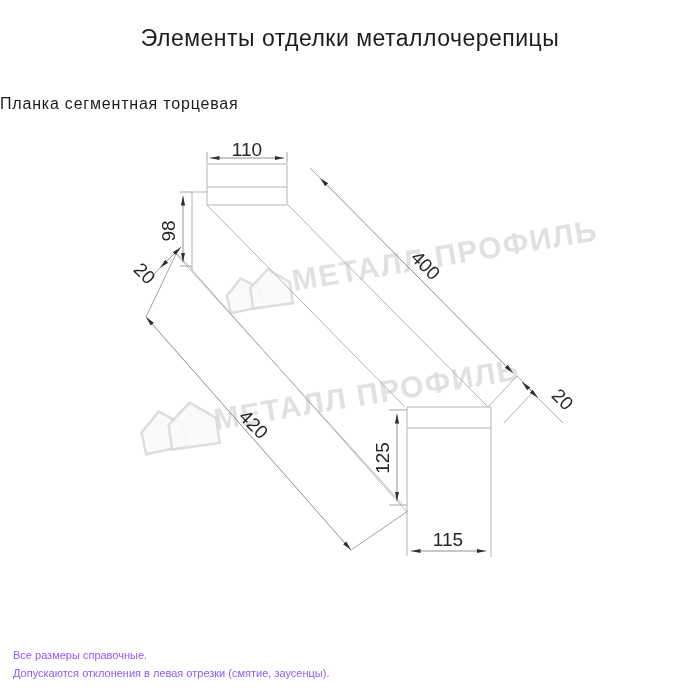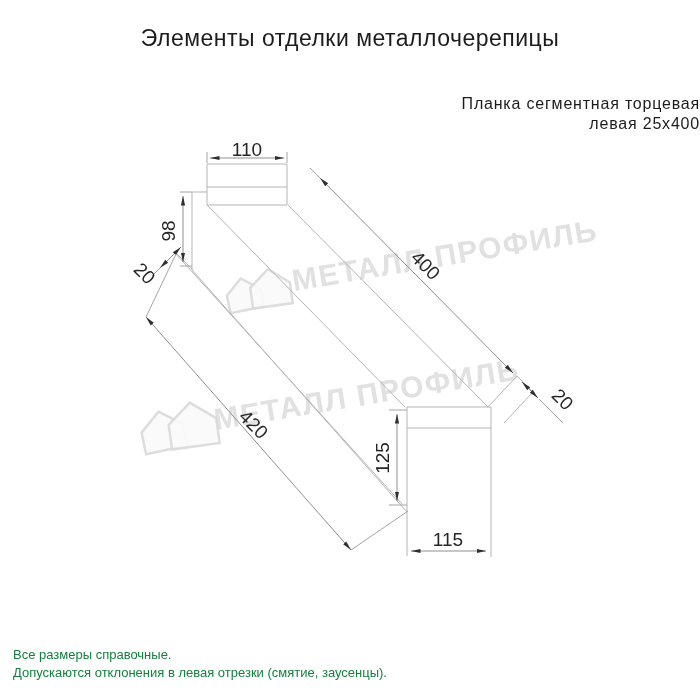--- a/index.html
+++ b/index.html
@@ -1,41 +1,40 @@
 <!DOCTYPE html>
 <html><head>
 <meta charset="utf-8">
 <style>
   html,body{margin:0;padding:0;}
   body{width:700px;height:700px;background:#ffffff;font-family:"Liberation Sans",sans-serif;position:relative;overflow:hidden;}
   .stage{position:absolute;inset:0;width:700px;height:700px;}
   .page-title{position:absolute;top:25px;left:0;width:700px;text-align:center;
     font-size:23px;color:#1c1c1c;letter-spacing:0.5px;}
-  .subtitle{position:absolute;top:94px;left:0;width:700px;text-align:right;
+  .subtitle{position:absolute;top:94px;left:0;width:700px;text-align:left;
     font-size:16px;color:#1c1c1c;line-height:20px;letter-spacing:0.8px;}
-  .footer{position:absolute;left:13px;bottom:18px;font-size:13px;color:#15803d;line-height:18px;}
+  .footer{position:absolute;left:13px;bottom:18px;font-size:11px;color:#8b5cf6;line-height:18px;}
   svg{position:absolute;left:0;top:0;}
   .part{stroke:#b5b5b5;stroke-width:1;fill:none;}
   .dim{stroke:#8f8f8f;stroke-width:1;fill:none;}
   .ext{stroke:#a5a5a5;stroke-width:1;fill:none;}
   .dimtxt{fill:#262626;font-size:19px;font-family:"Liberation Sans",sans-serif;text-anchor:middle;}
   .wmtxt{fill:#d7d7d7;opacity:0.75;font-size:30px;font-weight:bold;letter-spacing:1.5px;
     font-family:"Liberation Sans",sans-serif;}
   .wmhouse{fill:#fafafa;stroke:#dadada;stroke-width:2.5;opacity:0.9;}
 </style>
 </head>
 <body>
 
 <div class="stage">
 
   <div class="page-title">Элементы отделки металлочерепицы</div>
 
   <div class="subtitle">
     <div>Планка сегментная торцевая</div>
-    <div>левая 25х400</div>
   </div>
 
   <svg width="700" height="700" viewBox="0 0 700 700">
     <defs>
       <marker id="arr" viewBox="0 0 10 6" refX="9.5" refY="3" markerWidth="10" markerHeight="6" orient="auto-start-reverse">
         <path d="M0,0.9 L9.5,3 L0,5.1 Z" fill="#2f2f2f"></path>
       </marker>
     </defs>
 
     <g>

